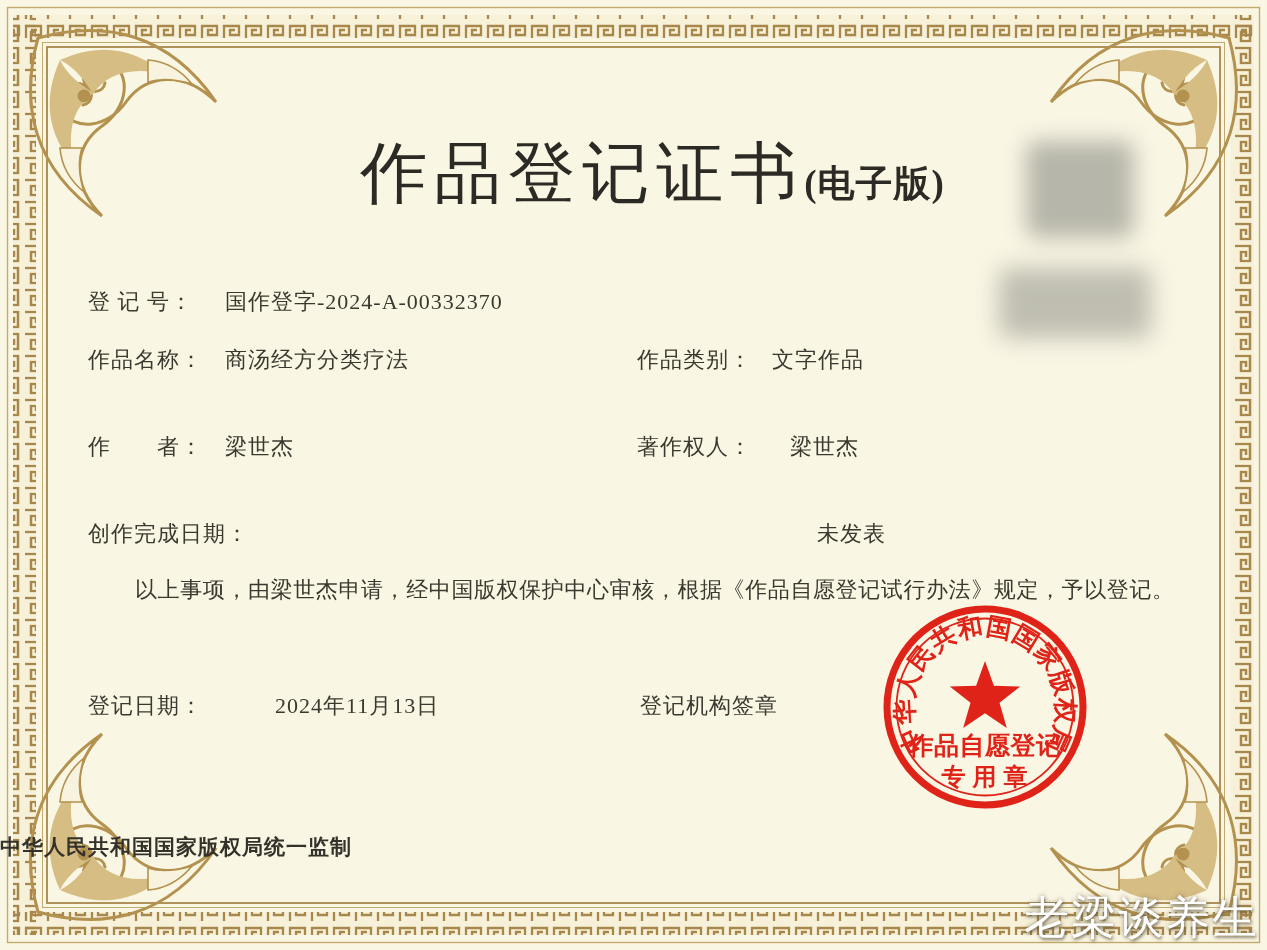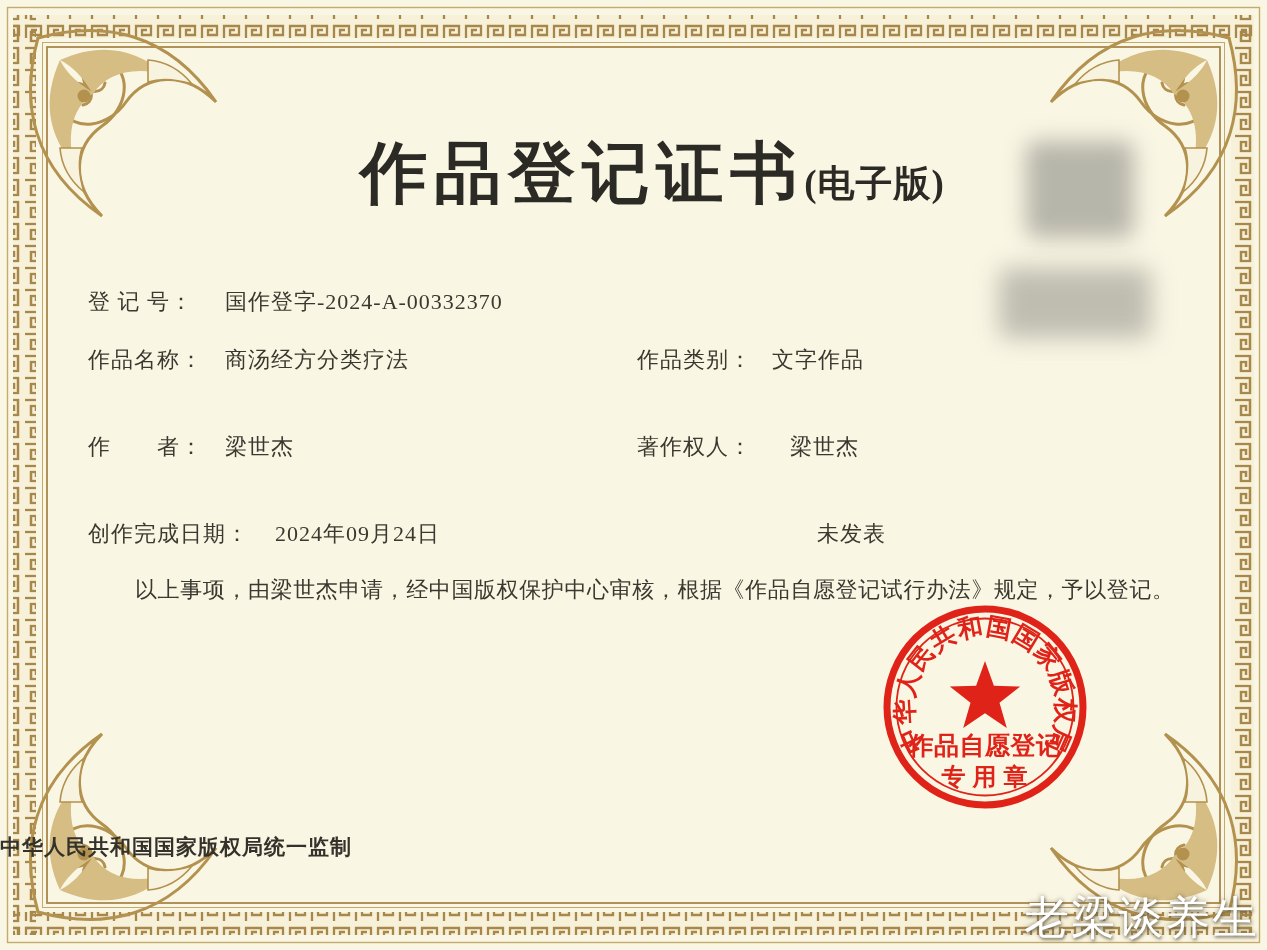--- a/index.html
+++ b/index.html
@@ -14,21 +14,21 @@
     background:#faf6e4;
   }
   #frame{position:absolute;left:0;top:0;z-index:1;}
   .content{position:absolute;left:0;top:0;width:1267px;height:950px;z-index:2;}
 
   .title-row{
     position:absolute;top:128px;left:0;width:1267px;
     text-align:center;padding-left:38px;box-sizing:border-box;
     white-space:nowrap;color:#2c2a24;
   }
-  .title-main{font-size:67px;font-weight:bold;letter-spacing:7px;}
+  .title-main{font-size:67px;font-weight:normal;letter-spacing:7px;}
   .title-suffix{font-size:37px;font-weight:bold;letter-spacing:1px;}
 
   .blur-block{position:absolute;background:#8e8f87;}
   .blur-qr{left:1026px;top:141px;width:108px;height:97px;filter:blur(11px);opacity:.62;border-radius:10px;}
   .blur-bar{left:999px;top:268px;width:152px;height:70px;filter:blur(12px);opacity:.55;border-radius:8px;}
 
   .row{position:absolute;left:0;width:1267px;height:32px;color:#3a392f;font-size:22px;white-space:nowrap;text-align:center;}
   #r1{top:287px}
   #r2{top:345px}
   #r3{top:432px}
@@ -125,26 +125,30 @@
 
     <div class="row" id="r3">
       <span class="x88">作　　者：</span>
       <span class="x225">梁世杰</span>
       <span class="x637">著作权人：</span>
       <span class="x790">梁世杰</span>
     </div>
 
     <div class="row" id="r4">
       <span class="x88">创作完成日期：</span>
-      <span class="x275">2024年09月24日</span>
       <span class="x817">未发表</span>
     </div>
 
     <div class="statement">以上事项，由梁世杰申请，经中国版权保护中心审核，根据《作品自愿登记试行办法》规定，予以登记。</div>
 
+    <div class="row" id="r5">
+      <span class="x88">登记日期：</span>
+      <span class="x275">2024年11月13日</span>
+      <span class="x640">登记机构签章</span>
+    </div>
 
     <svg id="seal" viewBox="-106 -106 212 212">
       <circle cx="0" cy="0" r="98" fill="none" stroke="#e02318" stroke-width="7"></circle>
       <circle cx="0" cy="0" r="88.5" fill="none" stroke="#e02318" stroke-width="1.8"></circle>
       <path id="sealArc" d="M -59 41.3 A 72 72 0 1 1 59 41.3" fill="none"></path>
       <text font-size="25" font-weight="bold" fill="#e02318" letter-spacing="1" font-family="Liberation Serif, DejaVu Serif, serif">
         <textPath href="#sealArc" startOffset="50%" text-anchor="middle">中华人民共和国国家版权局</textPath>
       </text>
       <polygon fill="#e02318" points="0,-46 8.9,-21.3 35.2,-20.4 14.5,-4.3 21.8,20.9 0,6.2 -21.8,20.9 -14.5,-4.3 -35.2,-20.4 -8.9,-21.3"></polygon>
       <text x="0" y="47" text-anchor="middle" font-size="25" font-weight="bold" fill="#e02318" letter-spacing="0.5" font-family="Liberation Serif, DejaVu Serif, serif">作品自愿登记</text>

